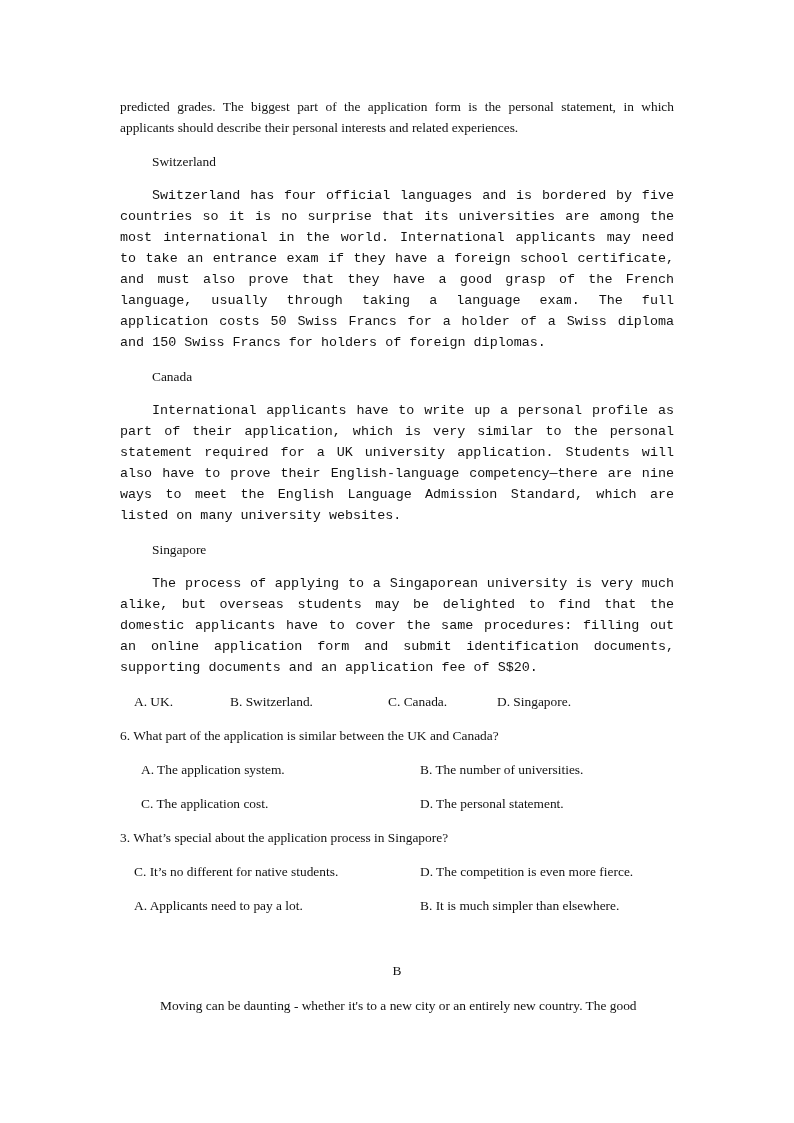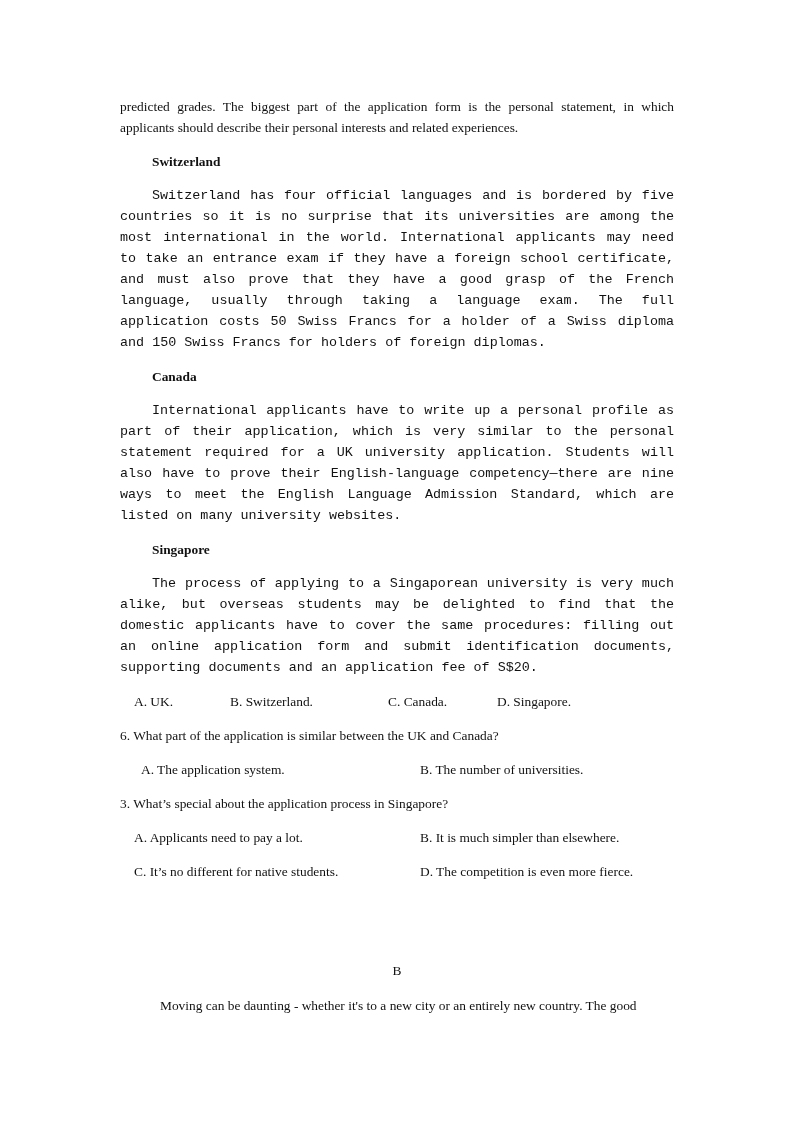--- a/index.html
+++ b/index.html
@@ -1,21 +1,21 @@
 <!DOCTYPE html>
 <html><head>
 <meta charset="utf-8">
 <style>
   html, body { margin: 0; padding: 0; background: #ffffff; }
   body { width: 794px; height: 1123px; position: relative; overflow: hidden;
          font-family: "Liberation Serif", "DejaVu Serif", serif; color: #111; font-size: 13.4px; }
   .page { position: absolute; left: 120px; top: 96px; width: 554px; }
   p { margin: 0; line-height: 21px; text-align: justify; }
   .indent { text-indent: 32px; }
-  .heading { font-weight: bold; padding-left: 32px; margin-top: 13px; margin-bottom: 13px; }
+  .heading { font-weight: normal; padding-left: 32px; margin-top: 13px; margin-bottom: 13px; }
   .para { margin-bottom: 0; font-family: Liberation Mono, monospace; }
   .question { margin-top: 13px; }
   .opts { position: relative; height: 21px; margin-top: 13px; text-align: right; }
   .opts span { position: absolute; top: 0; white-space: nowrap; line-height: 21px; }
   .center-b { text-align: center; position: absolute; left: 120px; width: 554px; top: 960px; line-height: 21px; }
   .last { position: absolute; left: 128px; width: 554px; top: 995px; }
 </style>
 </head>
 <body>
 
@@ -36,26 +36,30 @@
     <span style="left:110px">B. Switzerland.</span>
     <span style="left:268px">C. Canada.</span>
     <span style="left:377px">D. Singapore.</span>
   </div>
 
   <p class="question">6. What part of the application is similar between the UK and Canada?</p>
   <div class="opts">
     <span style="left:21px">A. The application system.</span>
     <span style="left:300px">B. The number of universities.</span>
   </div>
+  <div class="opts">
+    <span style="left:21px">C. The application cost.</span>
+    <span style="left:300px">D. The personal statement.</span>
+  </div>
 
   <p class="question">3. What’s special about the application process in Singapore?</p>
   <div class="opts">
+    <span style="left:14px">C. It’s no different for native students.</span>
+    <span style="left:300px">D. The competition is even more fierce.</span>
+  </div>
+  <div class="opts">
     <span style="left:14px">A. Applicants need to pay a lot.</span>
     <span style="left:300px">B. It is much simpler than elsewhere.</span>
-  </div>
-  <div class="opts">
-    <span style="left:14px">C. It’s no different for native students.</span>
-    <span style="left:300px">D. The competition is even more fierce.</span>
   </div>
 </div>
 
 <div class="center-b">B</div>
 <p class="last indent">Moving can be daunting - whether it's to a new city or an entirely new country. The good</p>
 
 </body></html>

